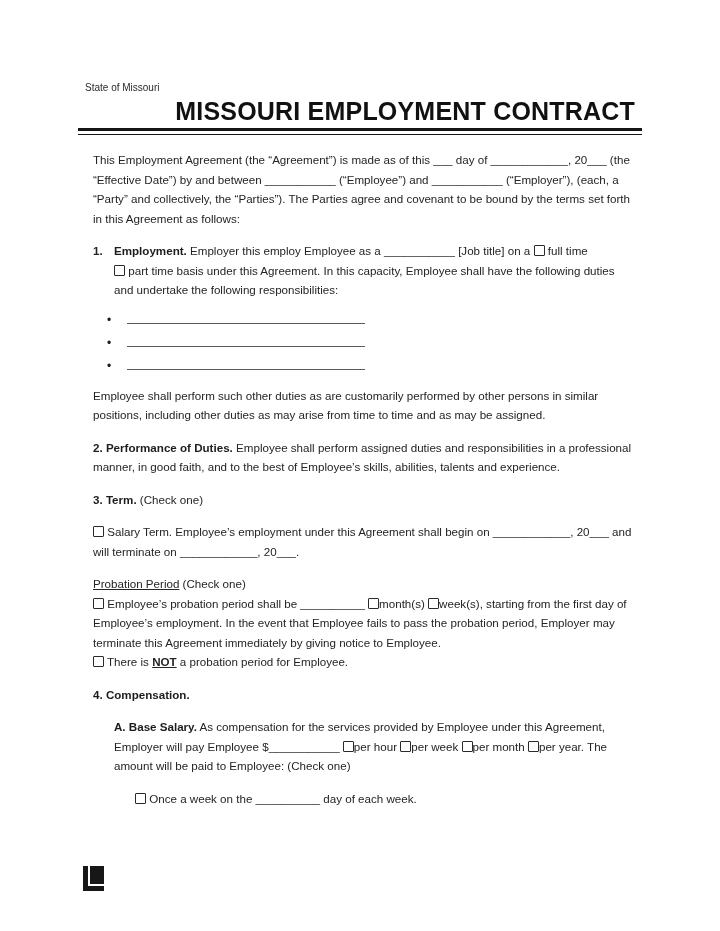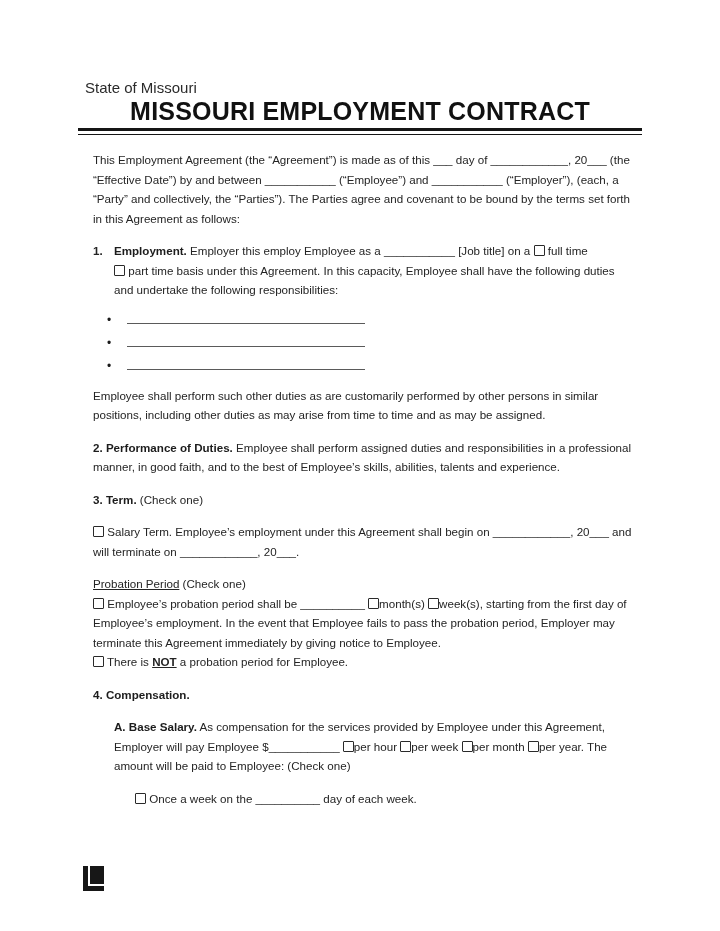--- a/index.html
+++ b/index.html
@@ -1,22 +1,22 @@
 <!DOCTYPE html>
 <html><head>
 <meta charset="utf-8">
 <style>
   html,body{margin:0;padding:0;}
   body{
     width:720px;height:931px;background:#ffffff;position:relative;overflow:hidden;
     font-family:"Liberation Sans",sans-serif;font-size:11.6px;color:#242424;
   }
   .page{padding:82px 85px 0 85px;width:550px;}
-  .state{font-size:15px;line-height:12px;margin:0 0 4px 0;color:#2b2b2b;}
-  .doc-title{font-size:25px;font-weight:700;text-align:center;line-height:27px;margin:0;color:#111;letter-spacing:0.2px;}
+  .state{font-size:10px;line-height:12px;margin:0 0 4px 0;color:#2b2b2b;}
+  .doc-title{font-size:25px;font-weight:700;text-align:right;line-height:27px;margin:0;color:#111;letter-spacing:0.2px;}
   .title-rule{height:3px;border-top:3.5px solid #151515;border-bottom:1.6px solid #151515;margin:3px -7px 15px -7px;}
   p{margin:0 0 13px 8px;line-height:19.5px;}
   .tight{margin-bottom:8px;}
   b{color:#1c1c1c;}
   .hang{padding-left:21px;}
   .num{display:inline-block;width:21px;margin-left:-21px;font-weight:700;}
   .cb{display:inline-block;width:9px;height:9px;border:1.6px solid #2a2a2a;border-radius:1px;background:#fff;vertical-align:-1px;}
   .bullets{padding:0 0 0 22px;margin:0 0 9px 0;}
   .bullet-row{height:23px;line-height:23px;}
   .bullet{display:inline-block;width:12px;font-size:12px;color:#1a1a1a;}

